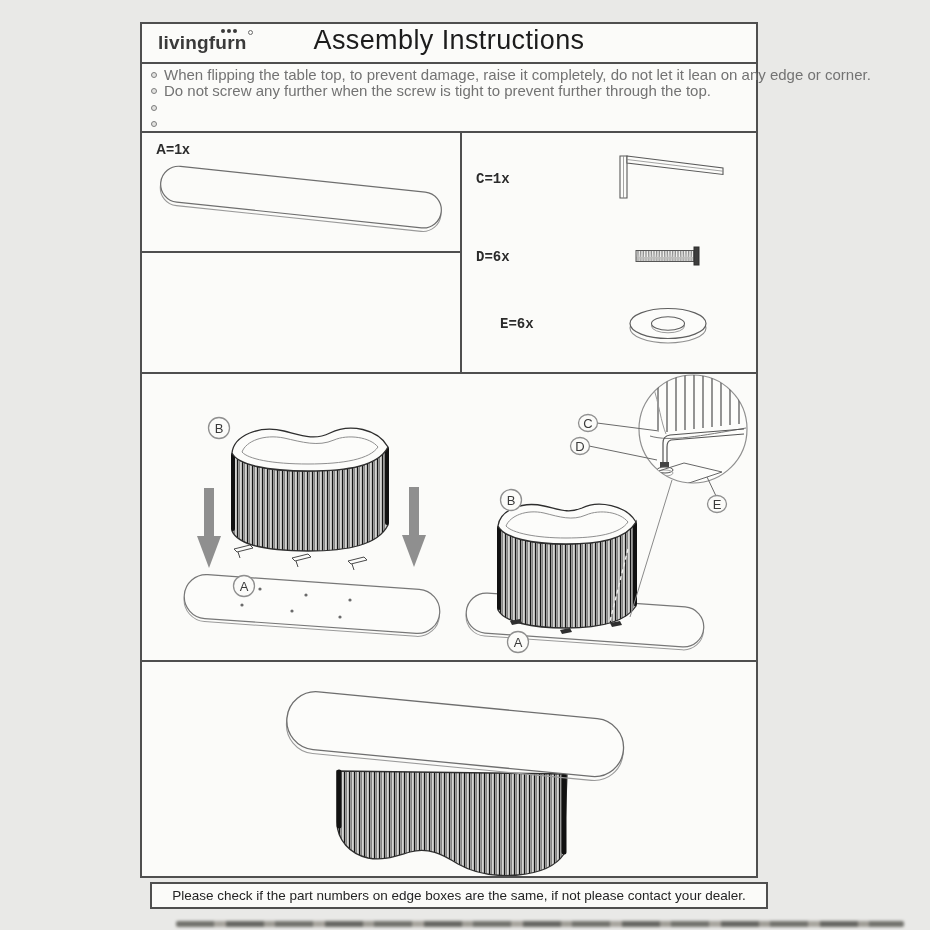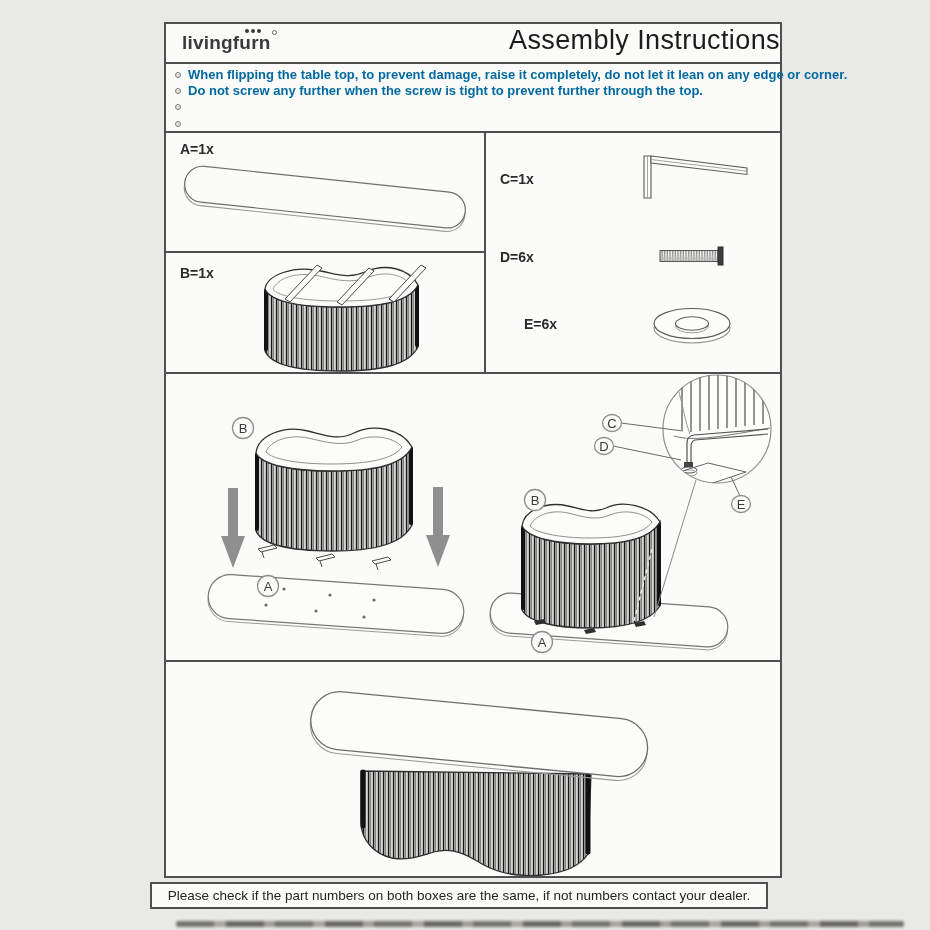--- a/index.html
+++ b/index.html
@@ -1,39 +1,39 @@
 <!DOCTYPE html>
 <html><head>
 <meta charset="utf-8">
 <style>
   html,body{margin:0;padding:0;}
   body{width:930px;height:930px;overflow:hidden;background:#e9e9e7;
        font-family:"Liberation Sans","DejaVu Sans",sans-serif;color:#262626;}
   .canvas{position:relative;width:930px;height:930px;background:#e9e9e7;}
-  .sheet{position:absolute;left:164px;top:22px;width:618px;height:856px;
+  .sheet{position:absolute;left:140px;top:22px;width:618px;height:856px;
          background:#fbfbf9;border:2px solid #4f4f4f;box-sizing:border-box;}
   .sec{position:absolute;left:0;width:100%;box-sizing:border-box;background:#fbfbf9;}
   .header{top:0;height:40px;border-bottom:2px solid #4f4f4f;}
   .logo{position:absolute;left:16px;top:8px;height:24px;}
   .logo-text{font-size:19px;font-weight:bold;color:#3a3a3a;letter-spacing:.2px;}
   .logo-dots{position:absolute;left:63px;top:-3px;display:flex;gap:2px;}
   .logo-dots i{display:block;width:4px;height:4px;border-radius:50%;background:#3a3a3a;}
   .logo-reg{position:absolute;right:-6px;top:-2px;width:3px;height:3px;border:1px solid #6a6a6a;border-radius:50%;}
-  .title{position:absolute;left:0;right:0;top:1px;text-align:right;font-size:27px;
+  .title{position:absolute;left:0;right:0;top:1px;text-align:center;font-size:27px;
          font-weight:400;color:#1c1c1c;letter-spacing:.4px;}
   .notes{top:40px;height:69px;border-bottom:2px solid #4f4f4f;padding:3px 6px 0 7px;}
-  .note{font-size:13px;line-height:16.4px;white-space:nowrap;color:#0369a1;font-weight:bold;}
+  .note{font-size:15px;line-height:16.4px;white-space:nowrap;color:#737373;}
   .dot{display:inline-block;width:4px;height:4px;border:1px solid #7d7d7d;background:#e2e2e0;
        border-radius:50%;margin:0 7px 2px 2px;vertical-align:middle;}
   .parts{top:109px;height:241px;border-bottom:2px solid #4f4f4f;}
   .parts-left{position:absolute;left:0;top:0;width:320px;height:100%;border-right:2px solid #4f4f4f;box-sizing:border-box;}
   .part-box{position:absolute;left:0;width:100%;box-sizing:border-box;}
   .part-a{top:0;height:120px;border-bottom:2px solid #4f4f4f;}
   .part-b{top:120px;bottom:0;}
-  .parts-right{position:absolute;left:322px;right:0;top:0;height:100%;}
+  .parts-right{position:absolute;left:322px;right:0;top:0;height:100%;font-family:Liberation Mono, monospace;}
   .part-label{position:absolute;font-size:14px;font-weight:bold;color:#2b2b2b;}
   .pl-a{left:14px;top:8px;text-align:center;} .pl-b{left:14px;top:12px;}
   .pl-c{left:12px;top:38px;} .pl-d{left:12px;top:116px;} .pl-e{left:12px;top:183px;padding-left:24px;}
   .assembly{top:350px;height:288px;border-bottom:2px solid #4f4f4f;}
   .final{top:638px;bottom:0;}
   .abs{position:absolute;}
   .footer{position:absolute;left:150px;top:882px;width:618px;height:27px;background:#fbfbf9;
           border:2px solid #4f4f4f;box-sizing:border-box;display:flex;align-items:center;
           justify-content:center;font-size:13.5px;color:#242424;white-space:nowrap;}
   .artifact{position:absolute;left:176px;top:921px;width:728px;height:6px;border-radius:2px;
@@ -90,33 +90,20 @@
         <div class="part-box part-a">
           <span class="part-label pl-a">A=1x</span>
           <svg class="abs" style="left:8px;top:28px" width="300" height="84" viewBox="0 0 300 84">
             <g transform="rotate(6 150 36)">
               <rect x="10" y="21.5" width="282" height="36" rx="18" fill="none" stroke="#9a9a9a" stroke-width="1.1"></rect>
               <rect x="10" y="18" width="282" height="36" rx="18" fill="#fbfbf9" stroke="#6e6e6e" stroke-width="1.2"></rect>
             </g>
           </svg>
         </div>
 
-        <div class="part-box part-b">
-          <span class="part-label pl-b">B=1x</span>
-          <svg class="abs" style="left:85px;top:2px" width="185" height="119" viewBox="0 0 185 119">
-            <path d="M14,34 C20,46 46,52 88,52 C130,52 158,47 167,30 L167,92 C158,110 130,116 88,116 C46,116 20,110 14,96 Z" fill="url(#flute)" stroke="#2e2e2e" stroke-width="1.3"></path>
-            <path d="M15,36 L15,94" stroke="#111" stroke-width="4" stroke-linecap="round"></path>
-            <path d="M166,32 L166,90" stroke="#111" stroke-width="4" stroke-linecap="round"></path>
-            <path d="M14,34 C16,20 42,10 70,16 C86,19 98,24 114,17 C134,8 158,13 167,30 C158,47 130,52 88,52 C46,52 20,46 14,34 Z" fill="#fcfcfa" stroke="#2e2e2e" stroke-width="1.3"></path>
-            <path d="M22,34 C26,24 44,16 68,21 C86,25 100,29 118,22 C134,16 152,19 159,30 C152,42 128,46 88,46 C52,46 26,41 22,34 Z" fill="none" stroke="#9a9a9a" stroke-width="1"></path>
-            <path d="M34,44 L66,10 L71,13 L39,47 Z" fill="#fcfcfa" stroke="#4a4a4a" stroke-width="1"></path>
-            <path d="M86,47 L118,13 L123,16 L91,50 Z" fill="#fcfcfa" stroke="#4a4a4a" stroke-width="1"></path>
-            <path d="M138,44 L170,10 L175,13 L143,47 Z" fill="#fcfcfa" stroke="#4a4a4a" stroke-width="1"></path>
-          </svg>
-        </div>
       </div>
 
       <div class="parts-right">
         <span class="part-label pl-c">C=1x</span>
         <svg class="abs" style="left:146px;top:18px" width="120" height="52" viewBox="0 0 120 52">
           <path d="M10,5 L17,5 L17,47 L10,47 Z" fill="#fcfcfa" stroke="#5a5a5a" stroke-width="1.1"></path>
           <path d="M13.5,5 L13.5,47" stroke="#8c8c8c" stroke-width="0.8"></path>
           <path d="M17,5 L113,17 L113,23.5 L17,12 Z" fill="#fcfcfa" stroke="#5a5a5a" stroke-width="1.1"></path>
           <path d="M17,8.5 L113,20.2" stroke="#8c8c8c" stroke-width="0.8"></path>
         </svg>
@@ -265,17 +252,17 @@
         <path d="M290,100 L290,176" stroke="#111" stroke-width="5" stroke-linecap="round"></path>
         <g transform="rotate(5.5 180 60)">
           <rect x="12" y="33" width="338" height="58" rx="29" fill="none" stroke="#9a9a9a" stroke-width="1.1"></rect>
           <rect x="12" y="29" width="338" height="58" rx="29" fill="#fcfcfa" stroke="#6e6e6e" stroke-width="1.3"></rect>
         </g>
       </svg>
     </div>
   </div>
 
   <div class="footer">
-    <span>Please check if the part numbers on both boxes are the same, if not numbers contact your dealer.</span>
+    <span>Please check if the part numbers on edge boxes are the same, if not please contact your dealer.</span>
   </div>
 
   <div class="artifact"></div>
 </div>
 
 </body></html>

